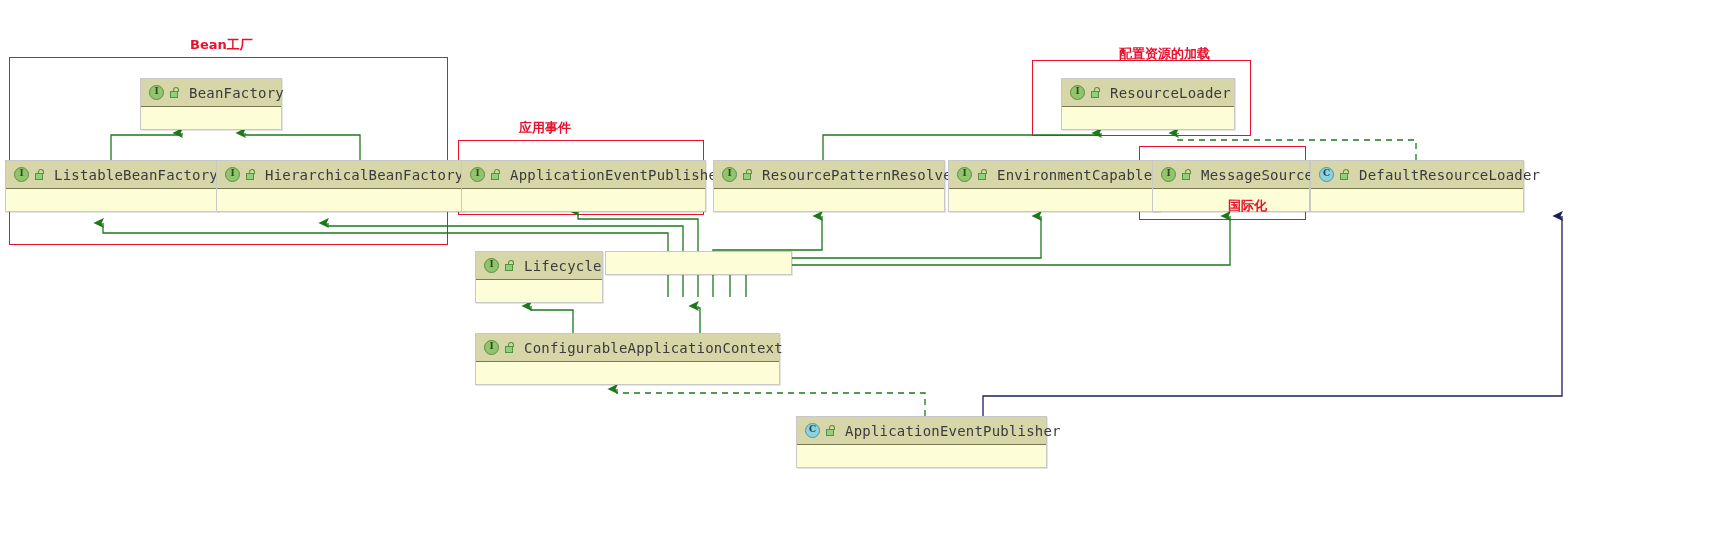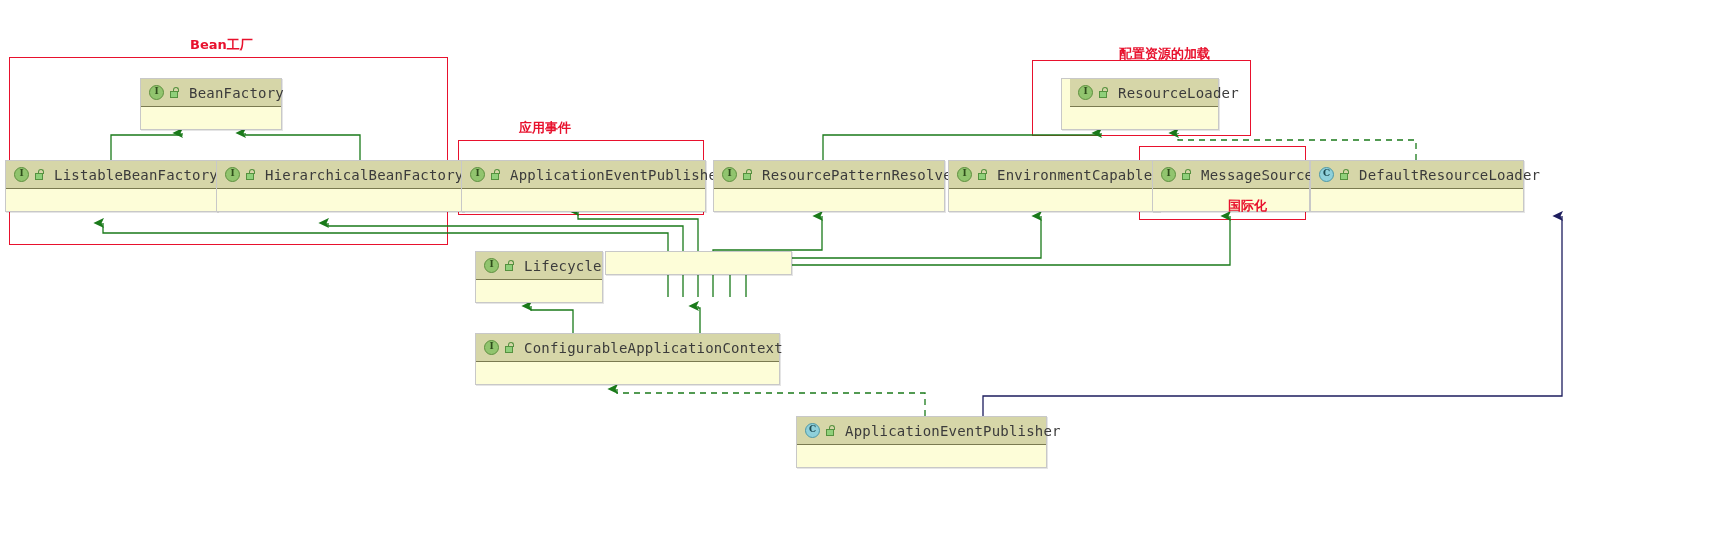--- a/index.html
+++ b/index.html
@@ -263,21 +263,21 @@
         <div class="uml-body"></div>
       </div>
       <div class="uml-box" style="left: 1310px; top: 160px; width: 214px;">
         <div class="uml-head">
           <span class="ic ic-class"></span>
           <span class="ic ic-lock"></span>
           <span class="uml-title">DefaultResourceLoader</span>
         </div>
         <div class="uml-body"></div>
       </div>
-      <div class="uml-box" style="left: 1061px; top: 78px; width: 158px; padding-left: 8px;">
+      <div class="uml-box" style="left: 1061px; top: 78px; width: 174px;">
         <div class="uml-head">
           <span class="ic ic-interface"></span>
           <span class="ic ic-lock"></span>
           <span class="uml-title">ResourceLoader</span>
         </div>
         <div class="uml-body"></div>
       </div>
       <div class="uml-box" style="left: 475px; top: 251px; width: 128px;">
         <div class="uml-head">
           <span class="ic ic-interface"></span>

